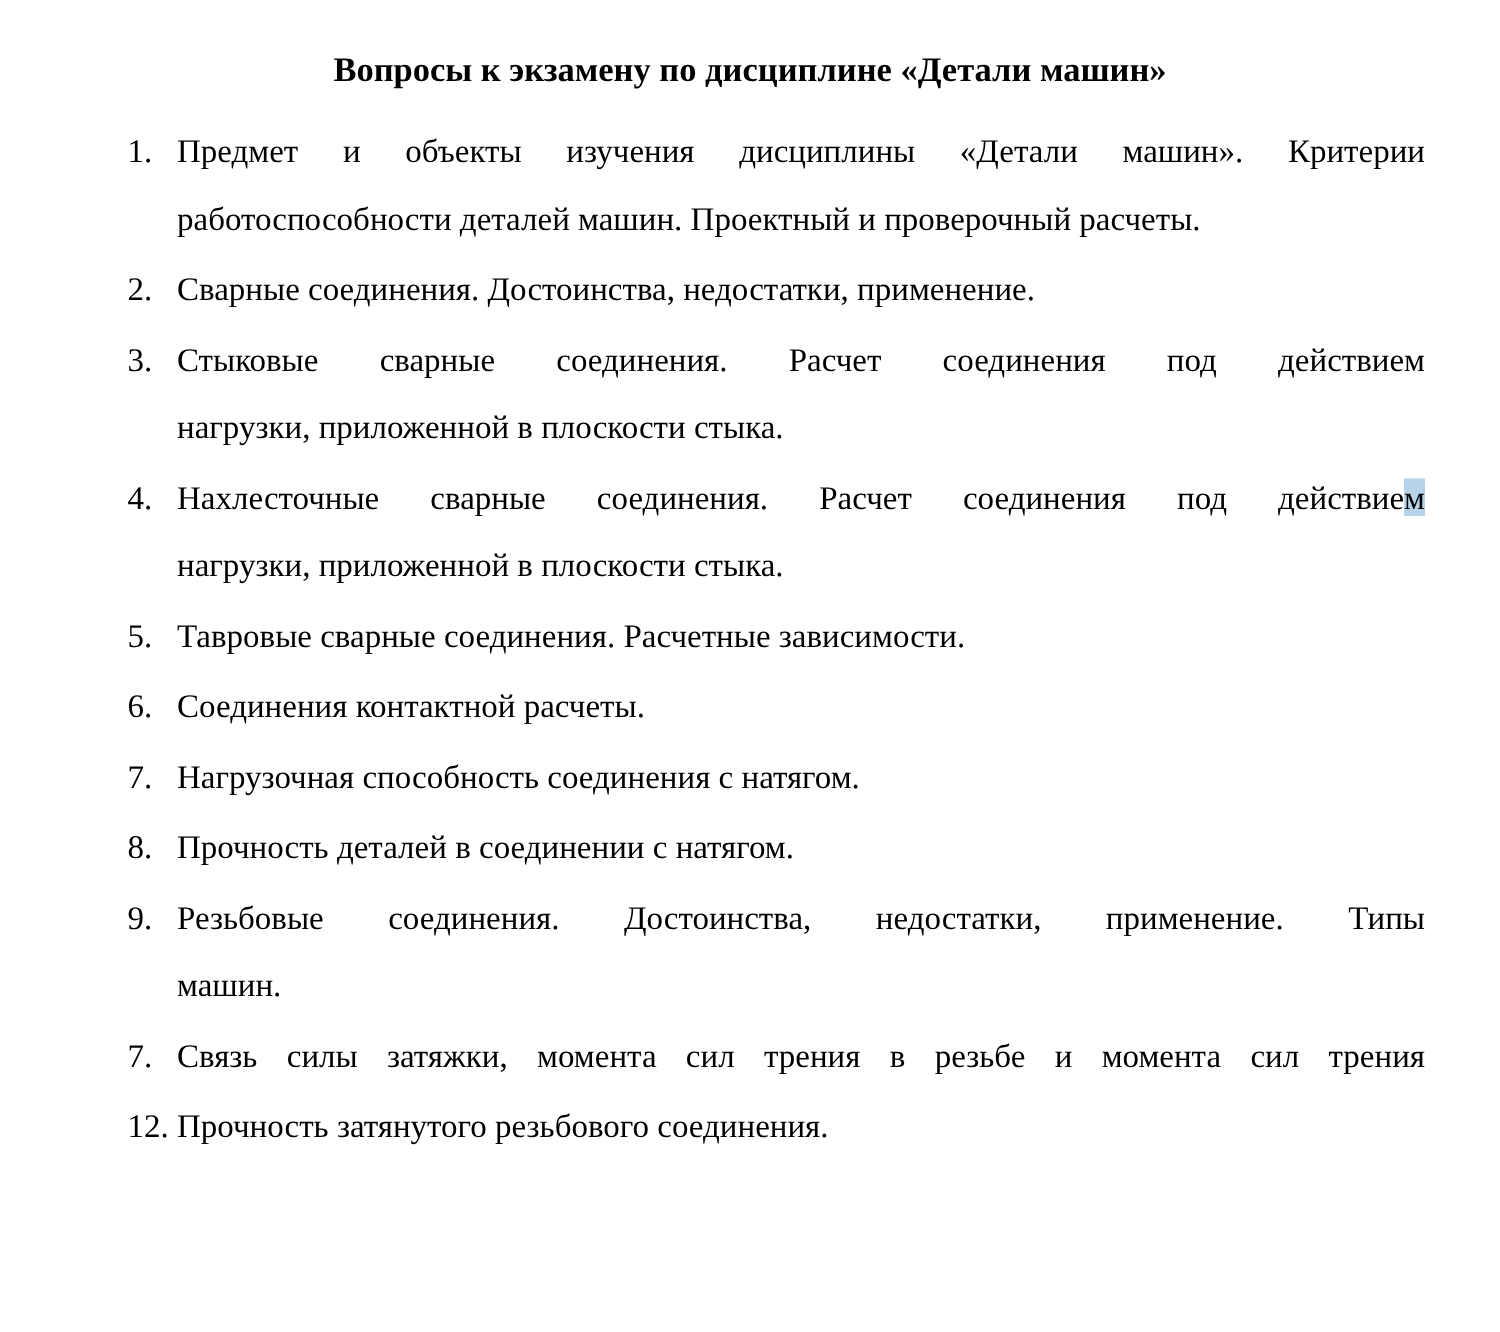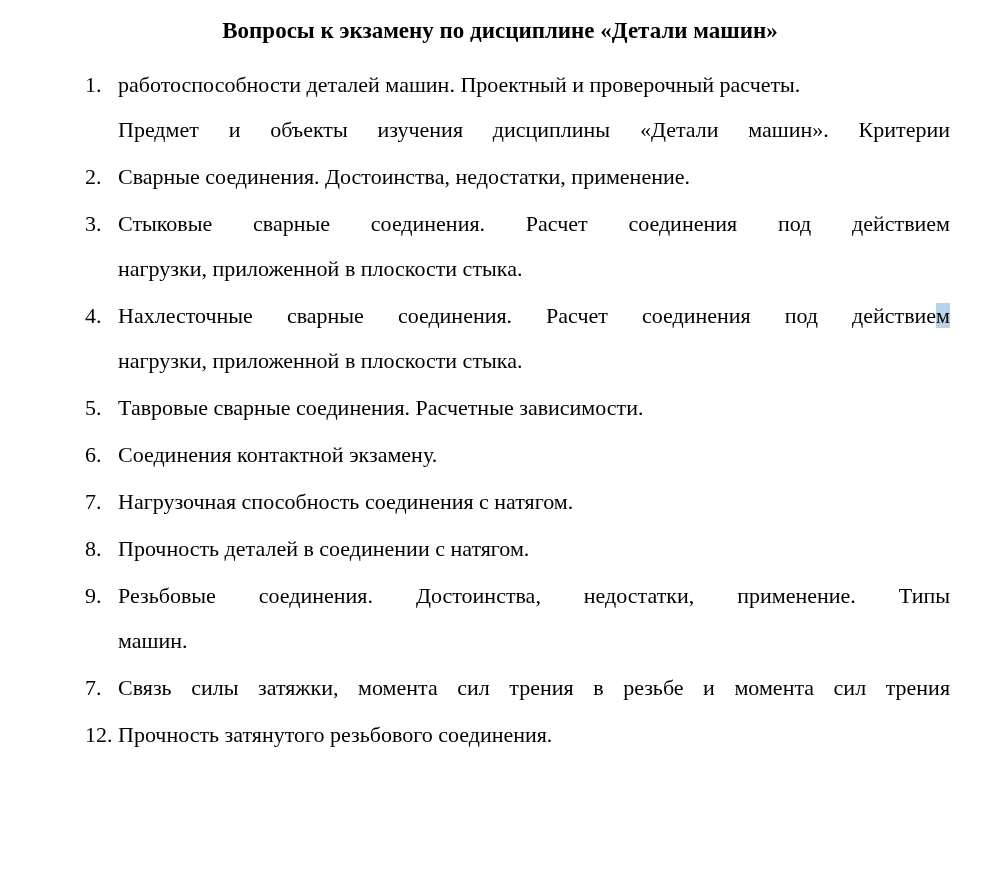--- a/index.html
+++ b/index.html
@@ -10,21 +10,21 @@
     overflow: hidden;
   }
   body {
     font-family: "Liberation Serif", "DejaVu Serif", serif;
     color: #000000;
   }
   .page {
     width: 1000px;
     height: 888px;
     position: relative;
-    padding-top: 16px;
+    padding-top: 32px;
   }
   .doc-title {
     text-align: center;
     font-weight: bold;
     font-size: 23px;
     line-height: 30px;
   }
   .doc-subtitle {
     font-size: 22px;
     line-height: 30px;
@@ -63,22 +63,22 @@
 <div class="page">
 
   <div class="doc-title">Вопросы к экзамену по дисциплине «Детали машин»</div>
 
 
   <div class="qlist">
 
     <div class="item">
       <span class="num">1.</span>
       <div class="text">
+        <div class="line jl">Предмет и объекты изучения дисциплины «Детали машин». Критерии</div>
         <div class="line">работоспособности деталей машин. Проектный и проверочный расчеты.</div>
-        <div class="line jl">Предмет и объекты изучения дисциплины «Детали машин». Критерии</div>
       </div>
     </div>
 
     <div class="item">
       <span class="num">2.</span>
       <div class="text">
         <div class="line">Сварные соединения. Достоинства, недостатки, применение.</div>
       </div>
     </div>
 
@@ -101,21 +101,21 @@
     <div class="item">
       <span class="num">5.</span>
       <div class="text">
         <div class="line">Тавровые сварные соединения. Расчетные зависимости.</div>
       </div>
     </div>
 
     <div class="item">
       <span class="num">6.</span>
       <div class="text">
-        <div class="line">Соединения контактной экзамену.</div>
+        <div class="line">Соединения контактной расчеты.</div>
       </div>
     </div>
 
     <div class="item">
       <span class="num">7.</span>
       <div class="text">
         <div class="line">Нагрузочная способность соединения с натягом.</div>
       </div>
     </div>
 

